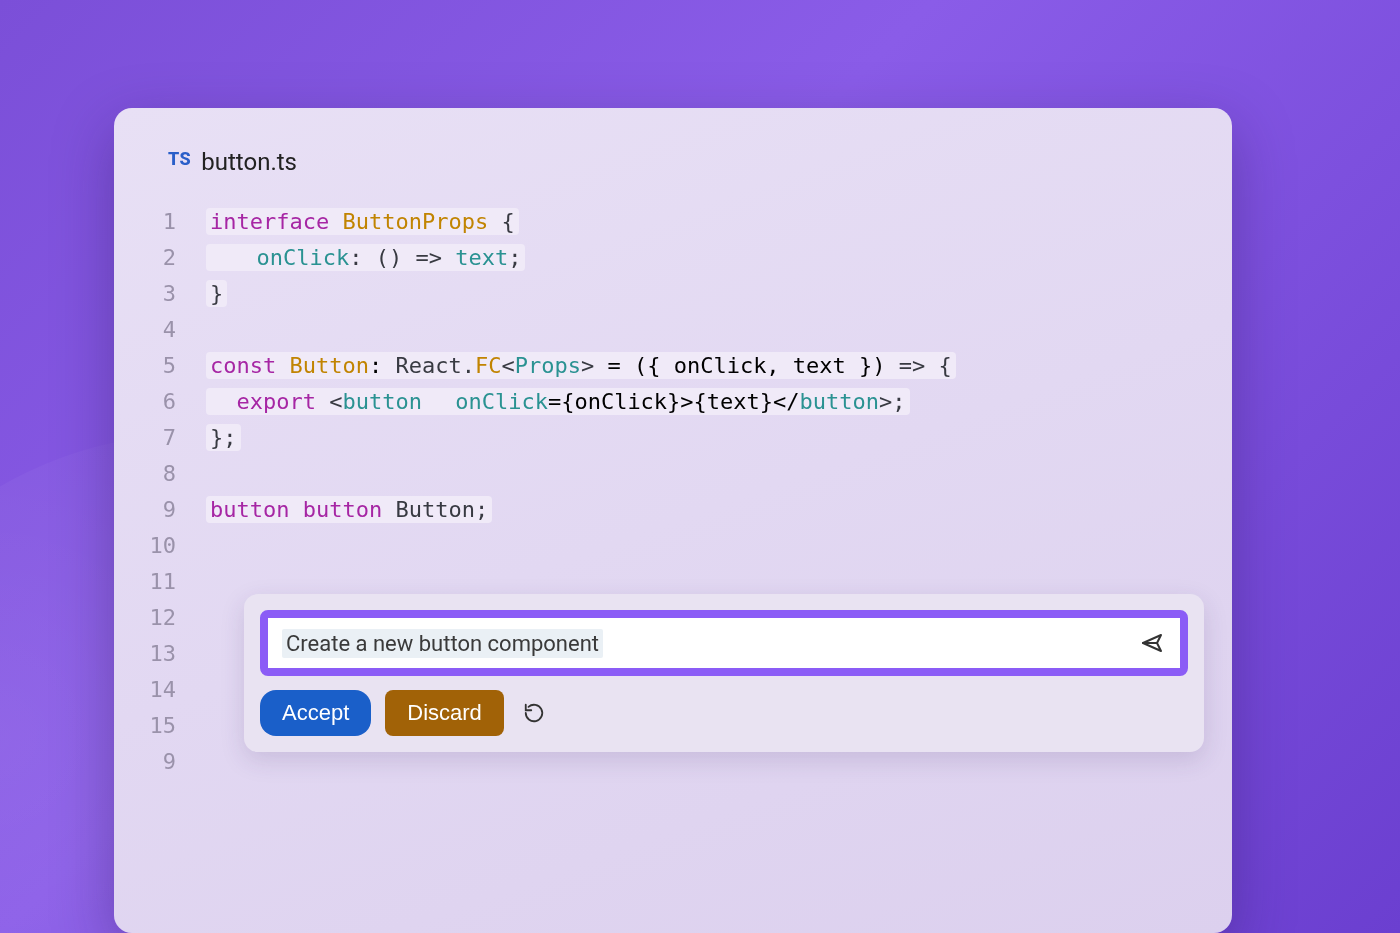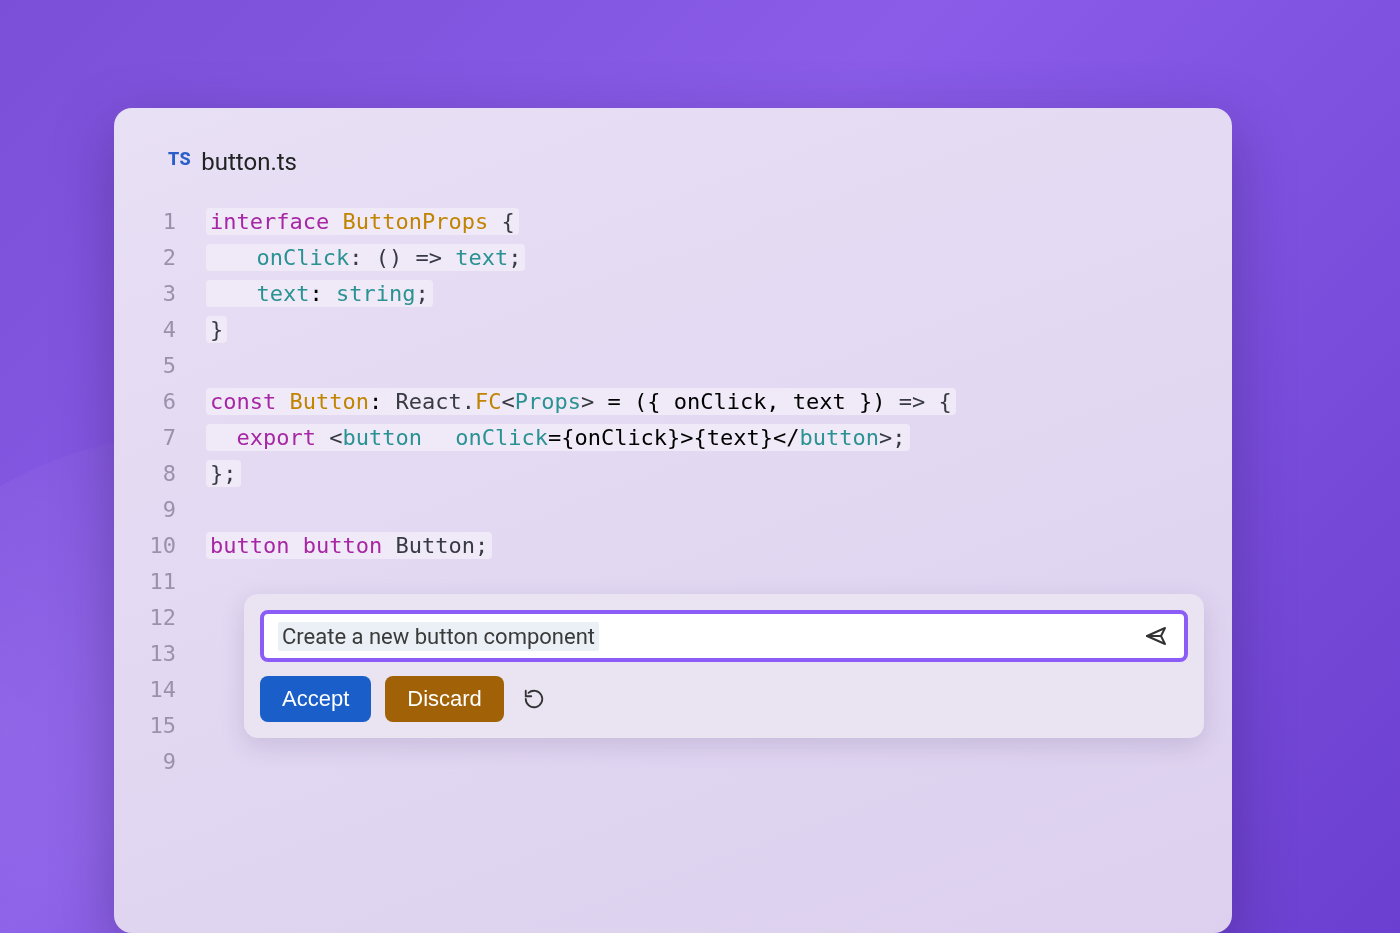--- a/index.html
+++ b/index.html
@@ -93,23 +93,23 @@
     top: 486px;
     width: 960px;
     background: #e9e3f2;
     border-radius: 14px;
     padding: 16px;
     box-shadow: 0 8px 24px rgba(60,40,100,0.15);
   }
   .prompt-input-wrap {
     position: relative;
     background: #fff;
-    border: 4px solid #8b5cf6;
+    border: 8px solid #8b5cf6;
     border-radius: 8px;
-    height: 52px;
+    height: 66px;
     display: flex;
     align-items: center;
     padding: 0 56px 0 14px;
   }
   .prompt-text {
     font-size: 22px;
     color: #3a3a3a;
     background: #eaf0f5;
     padding: 2px 4px;
     border-radius: 2px;
@@ -137,20 +137,21 @@
     font-size: 22px;
     font-weight: 500;
     padding: 10px 22px;
     border-radius: 8px;
     border: none;
     cursor: pointer;
   }
   .btn-accept {
     background: #1a5fc9;
     color: #fff;
+    border-radius: 16px;
   }
   .btn-discard {
     background: #a16207;
     color: #fff;
   }
   .reload-btn {
     width: 32px;
     height: 32px;
     display: flex;
     align-items: center;
@@ -186,21 +187,20 @@
         <div>11</div>
         <div>12</div>
         <div>13</div>
         <div>14</div>
         <div>15</div>
         <div>9</div>
       </div>
     <div class="code-lines">
         <div class="code-line"><span class="hl"><span class="tok-keyword">interface </span><span class="tok-type">ButtonProps </span><span class="tok-punc">{</span></span></div>
         <div class="code-line"><span class="hl"><span class="">  </span><span class="tok-prop">onClick</span><span class="tok-punc">: () </span><span class="tok-punc">=&gt;</span><span class=""> </span><span class="tok-type2">text</span><span class="tok-punc">;</span></span></div>
-        <div class="code-line"><span class="hl"><span class="">  </span><span class="tok-prop">text</span><span class="">: </span><span class="tok-type2">string</span><span class="tok-punc">;</span></span></div>
         <div class="code-line"><span class="hl"><span class="tok-punc">}</span></span></div>
         <div class="code-line"></div>
         <div class="code-line"><span class="hl"><span class="tok-keyword">const </span><span class="tok-type">Button</span><span class="">: </span><span class="tok-ident">React</span><span class="tok-punc">.</span><span class="tok-type">FC</span><span class="tok-punc">&lt;</span><span class="tok-type2">Props</span><span class="tok-punc">&gt;</span><span class=""> = ({ onClick, text }) </span><span class="tok-punc">=&gt;</span><span class="tok-punc"> {</span></span></div>
         <div class="code-line"><span class="hl"><span class="">  </span><span class="tok-keyword">export </span><span class="tok-punc">&lt;</span><span class="tok-jsx">button </span><span class="tok-prop">onClick</span><span class="">={onClick}&gt;{text}&lt;/</span><span class="tok-jsx">button</span><span class="tok-punc">&gt;;</span></span></div>
         <div class="code-line"><span class="hl"><span class="tok-punc">};</span></span></div>
         <div class="code-line"></div>
         <div class="code-line"><span class="hl"><span class="tok-keyword">button </span><span class="tok-keyword">button </span><span class="tok-ident">Button</span><span class="tok-punc">;</span></span></div>
         <div class="code-line"></div>
         <div class="code-line"></div>
         <div class="code-line"></div>

